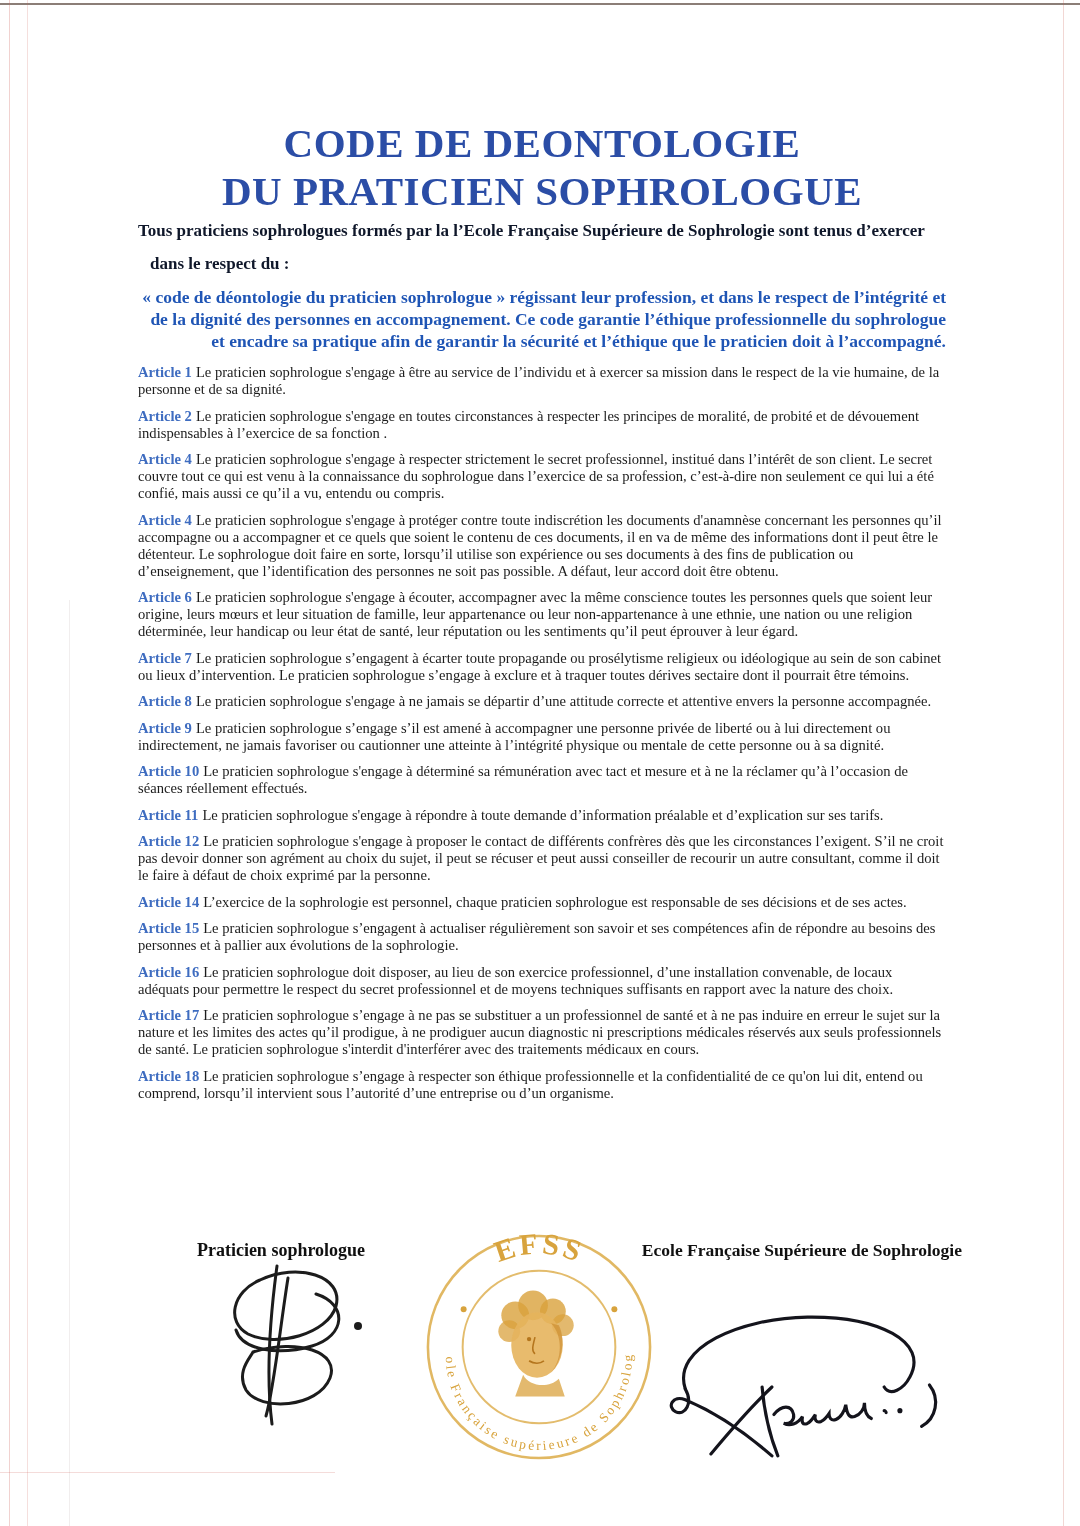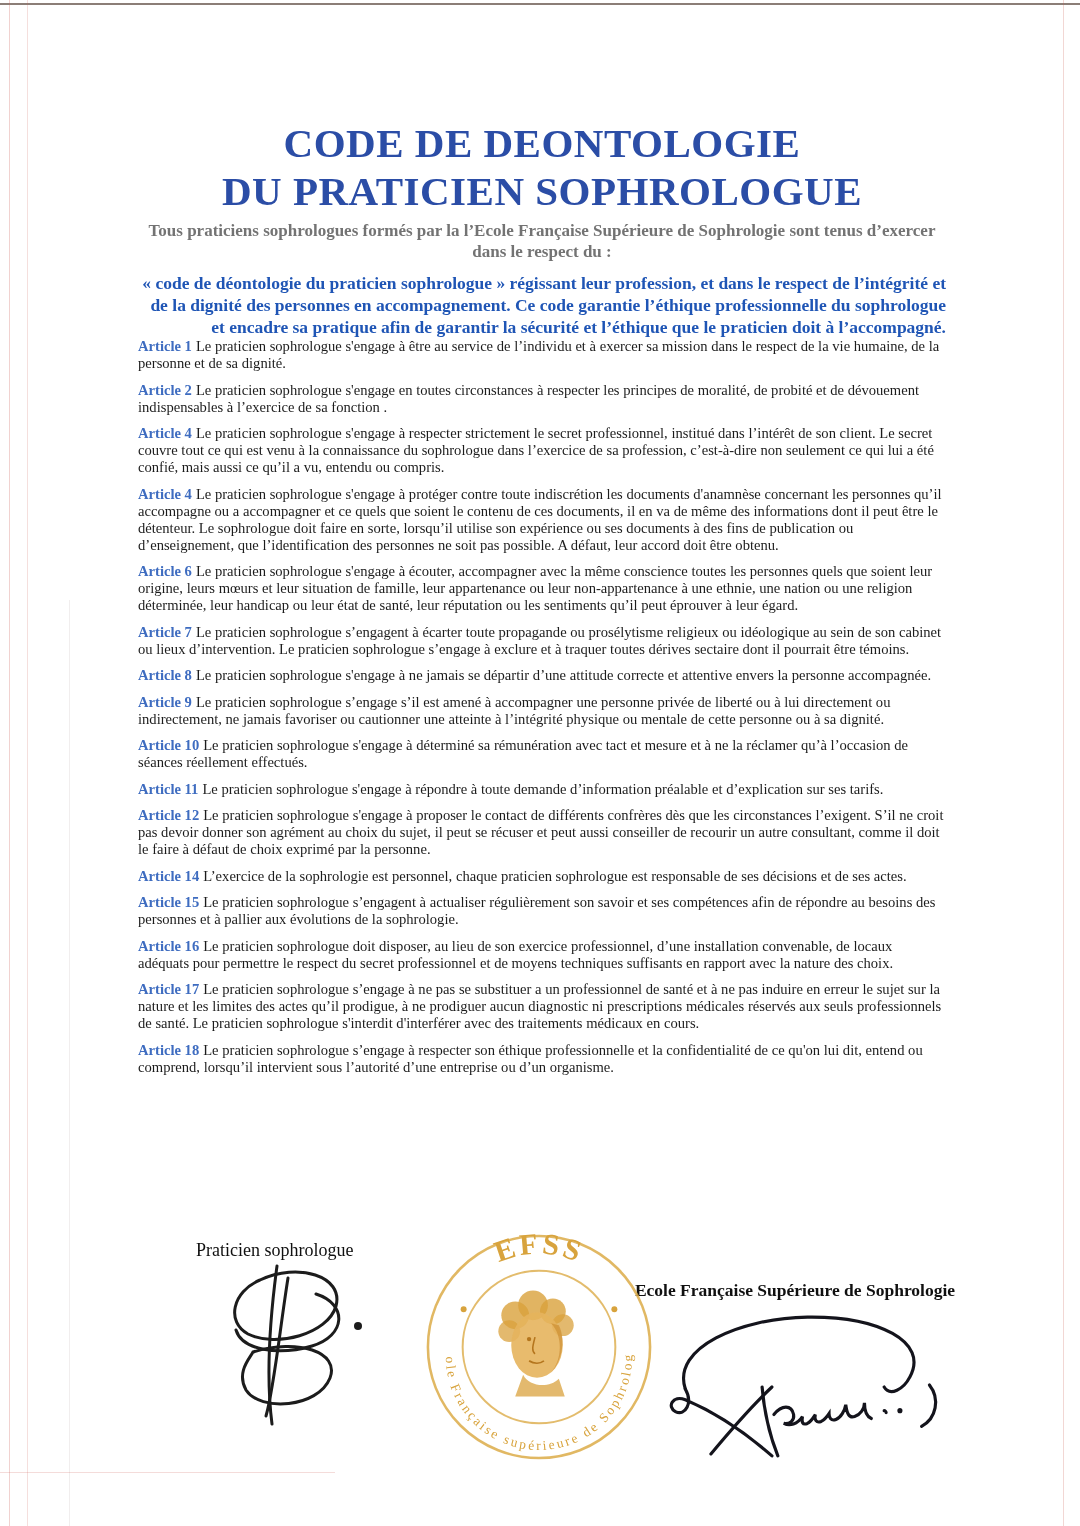--- a/index.html
+++ b/index.html
@@ -12,29 +12,29 @@
   .edge-top{left:0;top:3px;width:1080px;height:2px;background:#6e5e55;opacity:.8;}
   .edge-left1{left:9px;top:0;width:1px;height:1526px;background:rgba(205,95,85,.28);}
   .edge-left2{left:27px;top:0;width:1px;height:1526px;background:rgba(205,95,85,.20);}
   .edge-left3{left:69px;top:600px;width:1px;height:926px;background:rgba(180,160,160,.18);}
   .edge-right{left:1063px;top:0;width:1px;height:1526px;background:rgba(205,95,85,.25);}
   .edge-bottom{left:0;top:1472px;width:335px;height:1px;background:rgba(205,95,85,.22);}
 
   .content{position:absolute;left:138px;top:0;width:808px;}
   .title{color:#2b4da6;font-weight:bold;text-align:center;font-size:41px;line-height:46px;margin:120px 0 0;letter-spacing:.5px;}
   .title.l2{margin:2px 0 0;}
-  .subtitle{color:#737373;font-weight:bold;text-align:center;font-size:17px;line-height:21px;margin:6px 0 0;}
-  .subtitle.l2{margin:0;}
+  .subtitle{color:#0f172a;font-weight:bold;font-size:17px;line-height:21px;margin:6px 0 0;}
+  .subtitle.l2{margin:12px;}
   .intro{color:#1f55b5;font-weight:bold;font-size:17.5px;line-height:22px;margin:10px 0 0;text-align:right;}
-  .articles{}
+  .articles{margin-top:12px;}
   .article{font-size:14.6px;line-height:17px;color:#1c1c1c;margin:0 0 9.5px;text-align:left;}
   .article .lbl{color:#3e6cc0;font-weight:bold;margin-right:4px;}
 
-  .f-left-label{position:absolute;left:196px;top:1240px;width:170px;font-size:18px;font-weight:normal;color:#101010;}
-  .f-right{position:absolute;left:628px;top:1240px;width:334px;text-align:center;font-weight:bold;font-size:17.5px;color:#101010;margin-top:40px;}
+  .f-left-label{position:absolute;left:196px;top:1240px;width:170px;font-size:18px;font-weight:bold;color:#101010;text-align:center;}
+  .f-right{position:absolute;left:628px;top:1240px;width:334px;text-align:right;font-weight:bold;font-size:17.5px;color:#101010;}
   .f-right .line2{margin-top:17px;}
   .sig-left{position:absolute;left:198px;top:1260px;width:175px;height:168px;}
   .stamp{position:absolute;left:420px;top:1226px;width:238px;height:242px;}
   .sig-right{position:absolute;left:642px;top:1308px;width:315px;height:158px;}
   svg{display:block;}
 </style>
 </head>
 <body>
 
 <div class="page">

